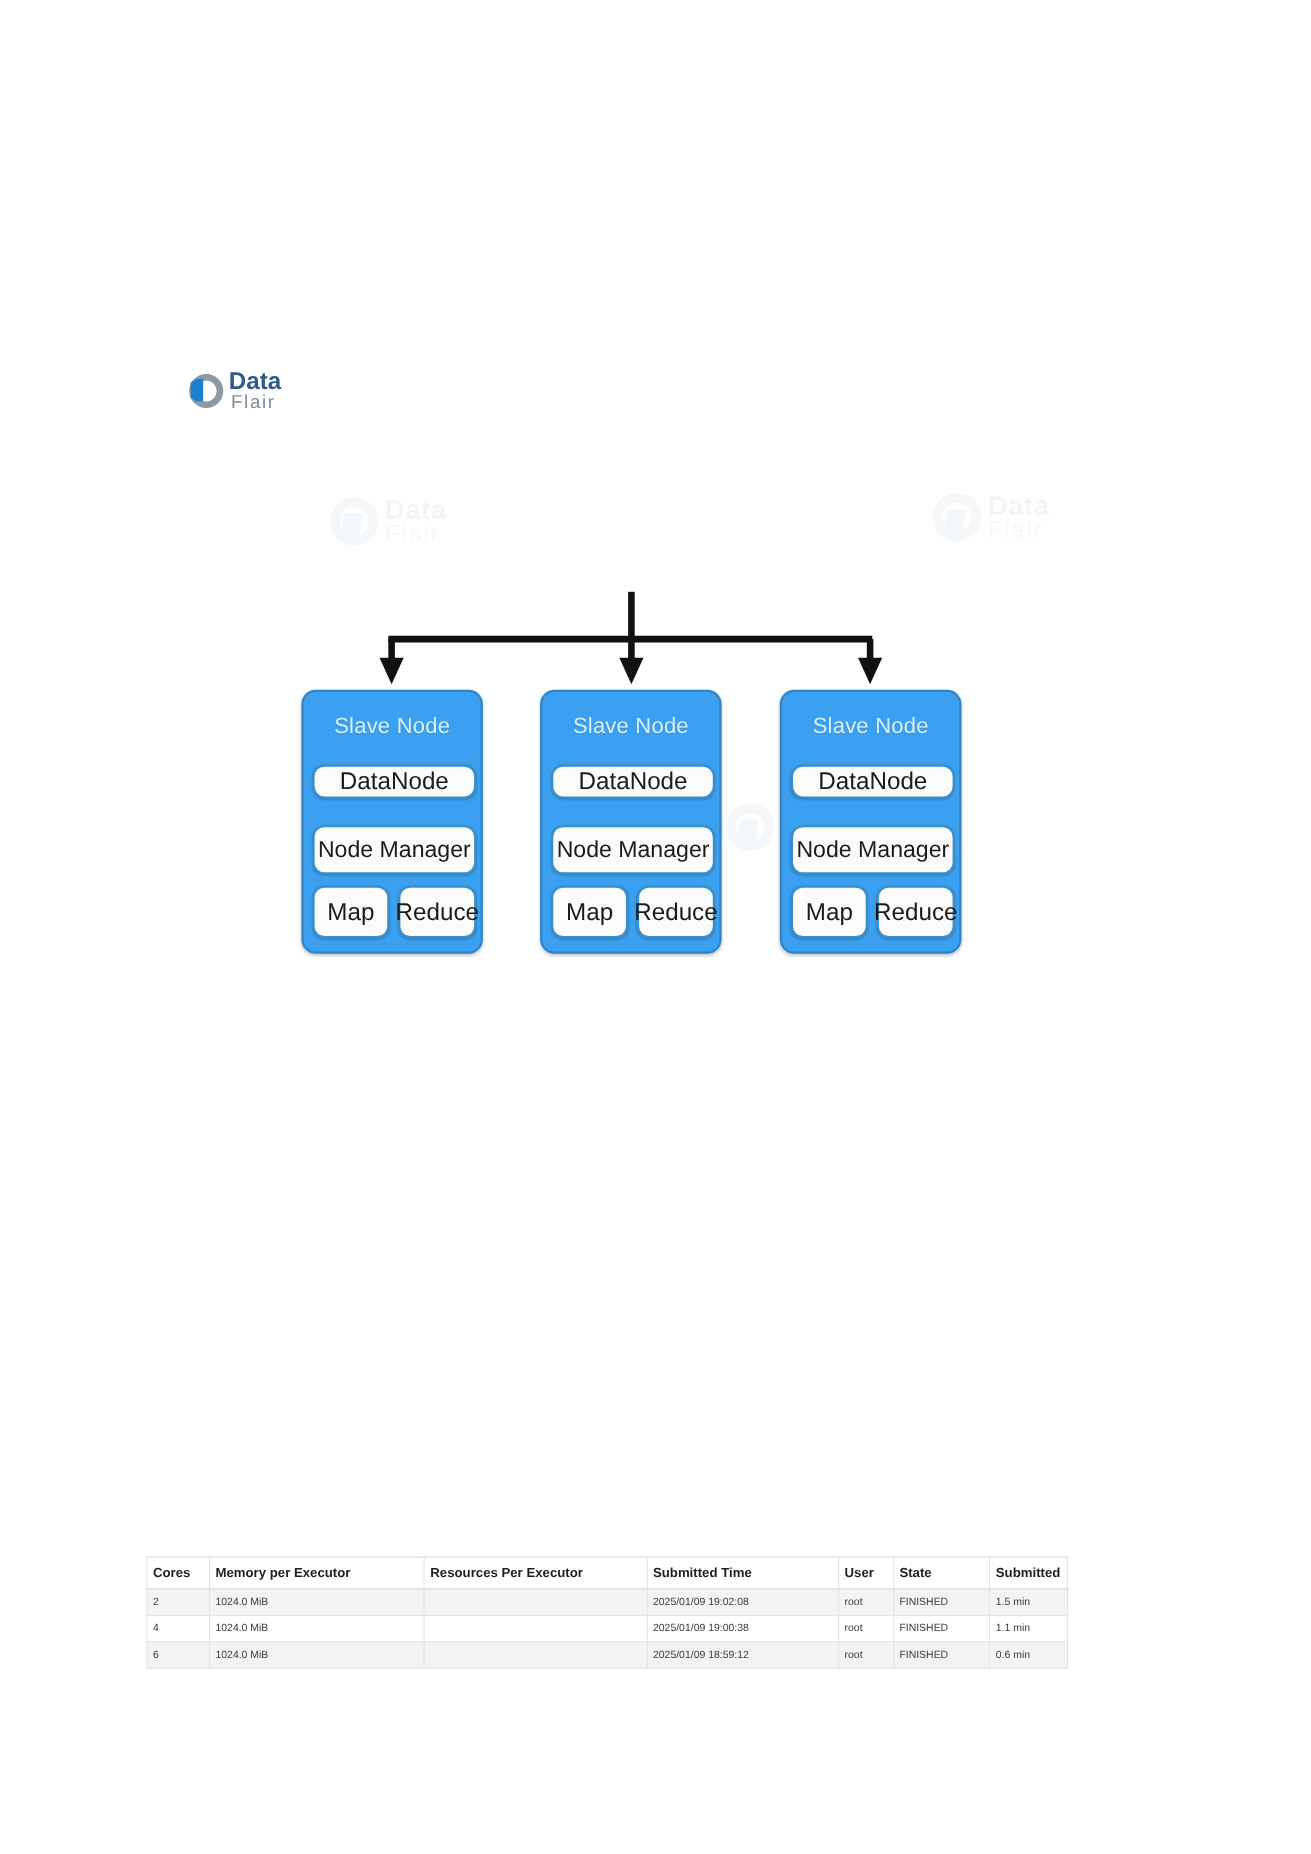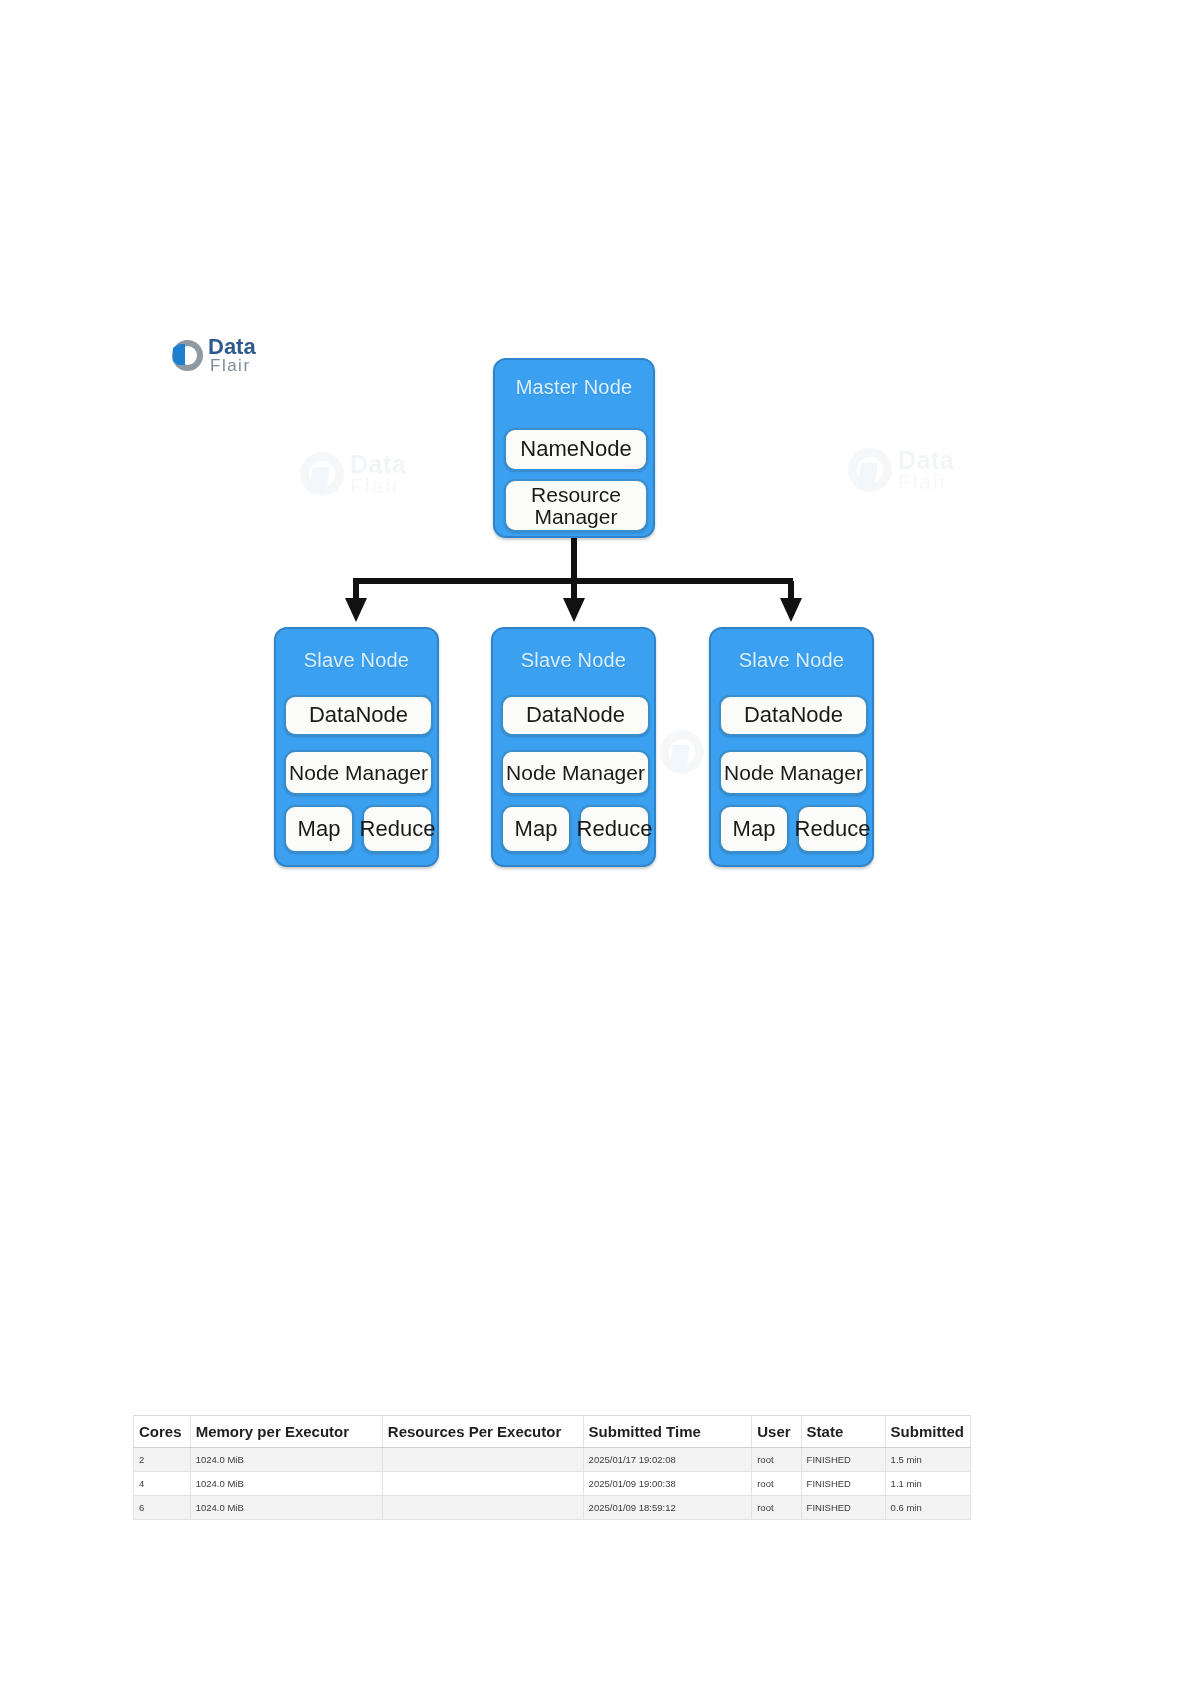--- a/index.html
+++ b/index.html
@@ -125,21 +125,21 @@
   #chip-namenode { top: 68px; height: 43px; }
   #chip-resourcemanager { top: 119px; height: 53px; font-size: 21px; flex-direction: column;}
 
   
   .node-slave { top: 627px; width: 165px; height: 240px; }
   #node-slave-1 { left: 274px; }
   #node-slave-2 { left: 491px; }
   #node-slave-3 { left: 709px; }
   .node-slave .node-title { margin-top: 20px; }
   .node-slave .chip-full { position: absolute; left: 8px; width: 149px; }
-  .chip-datanode  { top: 66px; height: 41px; text-align: center; }
+  .chip-datanode  { top: 66px; height: 31px; text-align: center; }
   .chip-nodemgr   { top: 121px; height: 45px; font-size: 21px; }
   .chip-map    { position: absolute; top: 176px; left: 8px;  width: 70px; height: 48px; text-align: right; }
   .chip-reduce { position: absolute; top: 176px; left: 86px; width: 71px; height: 48px; }
 
   
   #exec-table {
     position: absolute;
     left: 133px; top: 1415px;
     width: 838px;
     border-collapse: collapse;
@@ -148,21 +148,21 @@
   }
   #exec-table th, #exec-table td {
     text-align: left;
     padding: 6px 6px 6px 5px;
     border: 1px solid #e3e3e3;
     white-space: nowrap;
     font-weight: normal;
   }
   #exec-table thead th {
     font-weight: bold;
-    font-size: 15px;
+    font-size: 12px;
     background: #ffffff;
     border-top: 1px solid #dcdcdc;
     border-bottom: 1px solid #d2d2d2;
     color: #1f1f1f;
     padding-top: 7px; padding-bottom: 7px;
   }
   #exec-table tbody tr:nth-child(odd)  td { background: #f3f3f3; }
   #exec-table tbody tr:nth-child(even) td { background: #ffffff; }
   #exec-table tbody td { height: 20px; color: #3a3a3a; }
 
@@ -221,28 +221,20 @@
     <line x1="356" y1="581" x2="356" y2="600" stroke="#111111" stroke-width="6"></line>
     <polygon points="345,598 367,598 356,622 " fill="#111111"></polygon>
 
     <line x1="574" y1="581" x2="574" y2="600" stroke="#111111" stroke-width="6"></line>
     <polygon points="563,598 585,598 574,622 " fill="#111111"></polygon>
 
     <line x1="791" y1="581" x2="791" y2="600" stroke="#111111" stroke-width="6"></line>
     <polygon points="780,598 802,598 791,622 " fill="#111111"></polygon>
   </svg>
 
-  <div class="node" id="node-master">
-    <div class="node-title">Master Node</div>
-    <div class="chip" id="chip-namenode">NameNode</div>
-    <div class="chip" id="chip-resourcemanager">
-      <span>Resource</span>
-      <span>Manager</span>
-    </div>
-  </div>
 
   <div class="node node-slave" id="node-slave-1">
     <div class="node-title">Slave Node</div>
     <div class="chip chip-full chip-datanode">DataNode</div>
     <div class="chip chip-full chip-nodemgr">Node Manager</div>
     <div class="chip chip-map">Map</div>
     <div class="chip chip-reduce">Reduce</div>
   </div>
 
   <div class="node node-slave" id="node-slave-2">
@@ -272,21 +264,21 @@
       <th class="col-user">User</th>
       <th class="col-state">State</th>
       <th class="col-dur">Submitted</th>
     </tr>
   </thead>
   <tbody>
     <tr>
       <td>2</td>
       <td>1024.0 MiB</td>
       <td></td>
-      <td>2025/01/17 19:02:08</td>
+      <td>2025/01/09 19:02:08</td>
       <td>root</td>
       <td>FINISHED</td>
       <td>1.5 min</td>
     </tr>
     <tr>
       <td>4</td>
       <td>1024.0 MiB</td>
       <td></td>
       <td>2025/01/09 19:00:38</td>
       <td>root</td>

